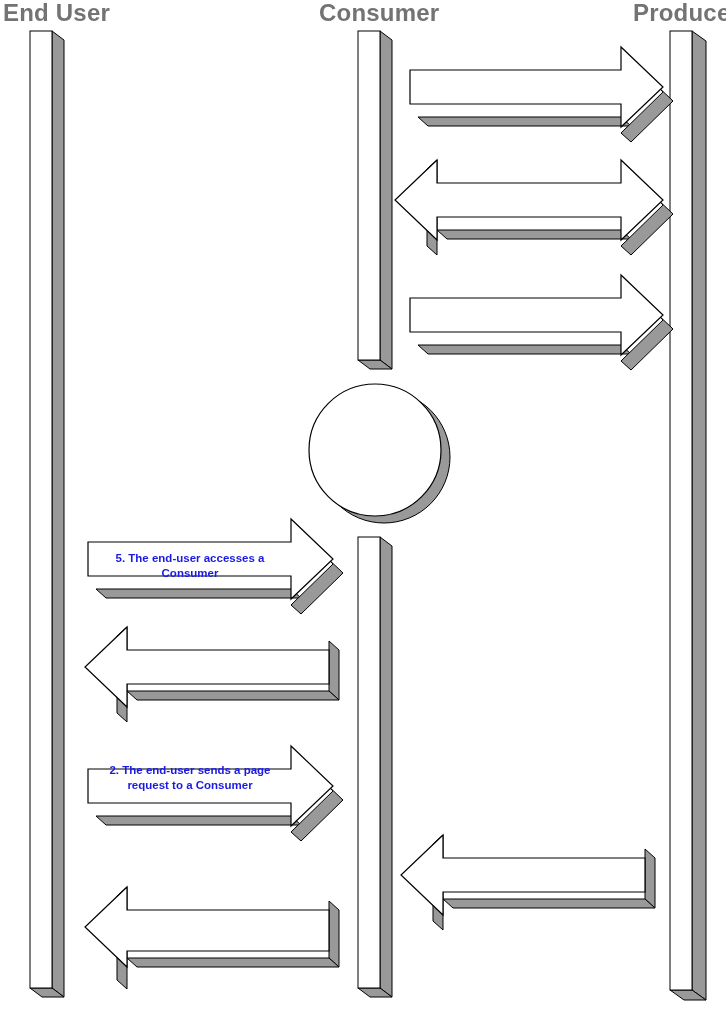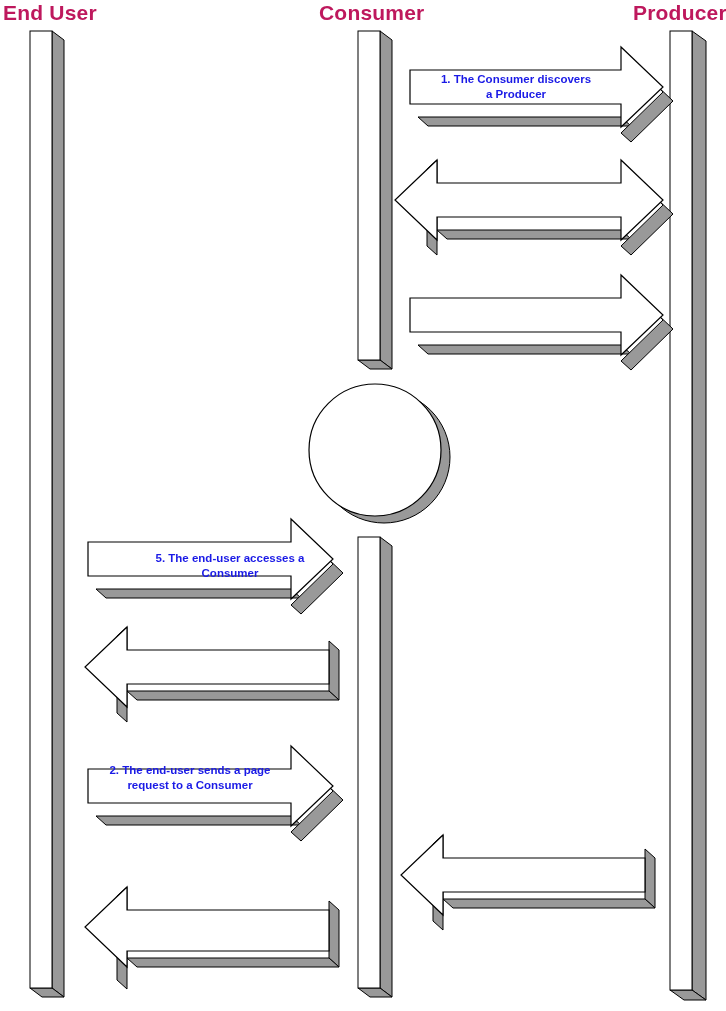--- a/index.html
+++ b/index.html
@@ -22,24 +22,24 @@
   }
   svg.canvas {
     position: absolute;
     left: 0; top: 0;
     width: 726px;
     height: 1011px;
     display: block;
   }
   .lane-title {
     position: absolute;
-    color: #be185d;
+    color: #737373;
     font-family: "Liberation Sans", sans-serif;
     font-weight: bold;
-    font-size: 21px;
+    font-size: 24px;
     letter-spacing: 0.2px;
     white-space: nowrap;
     line-height: 22px;
   }
   .step-label {
     position: absolute;
     color: #1a1ae6;
     font-family: "Liberation Sans", sans-serif;
     font-weight: bold;
     font-size: 11.5px;
@@ -142,27 +142,25 @@
 
     <g>
       <polygon points="329,901 339,910 339,967 329,958" fill="#999999" stroke="#000000" stroke-width="1"></polygon>
       <polygon points="127,958 329,958 339,967 137,967" fill="#999999" stroke="#000000" stroke-width="1"></polygon>
       <polygon points="127,887 117,896 117,980 127,989" fill="#999999" stroke="#000000" stroke-width="1"></polygon>
       <polygon points="127,910 127,887 85,927 127,967 127,951 329,951 329,910" fill="#ffffff" stroke="#000000" stroke-width="1.2"></polygon>
     </g>
 
   </svg>
 
-  <div class="step-label" style="left:410px; top:72px; width:212px;">1. The Consumer discovers
-a Producer</div>
 
 
 
 
-  <div class="step-label" style="left:88px; top:551px; width:204px;padding-left:40px;">5. The end-user accesses a
+  <div class="step-label" style="left:88px; top:551px; width:204px;">5. The end-user accesses a
 Consumer</div>
 
 
   <div class="step-label" style="left:88px; top:763px; width:204px;">2. The end-user sends a page
 request to a Consumer</div>
 
 
 
 </div>
 

